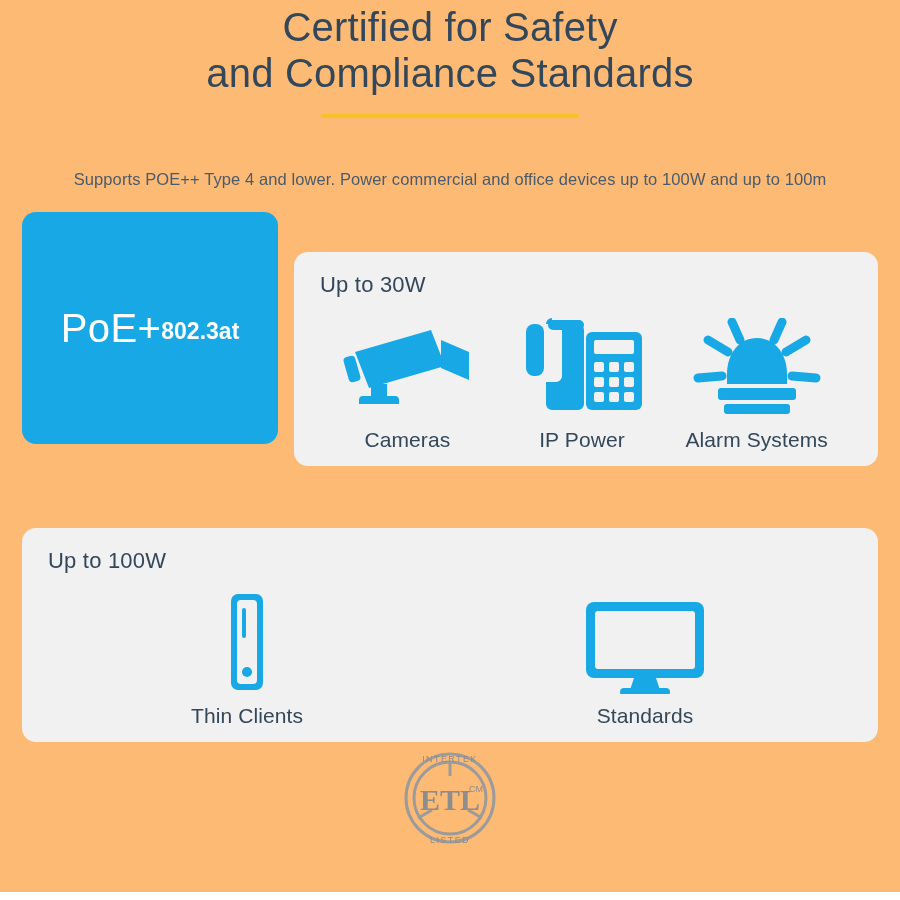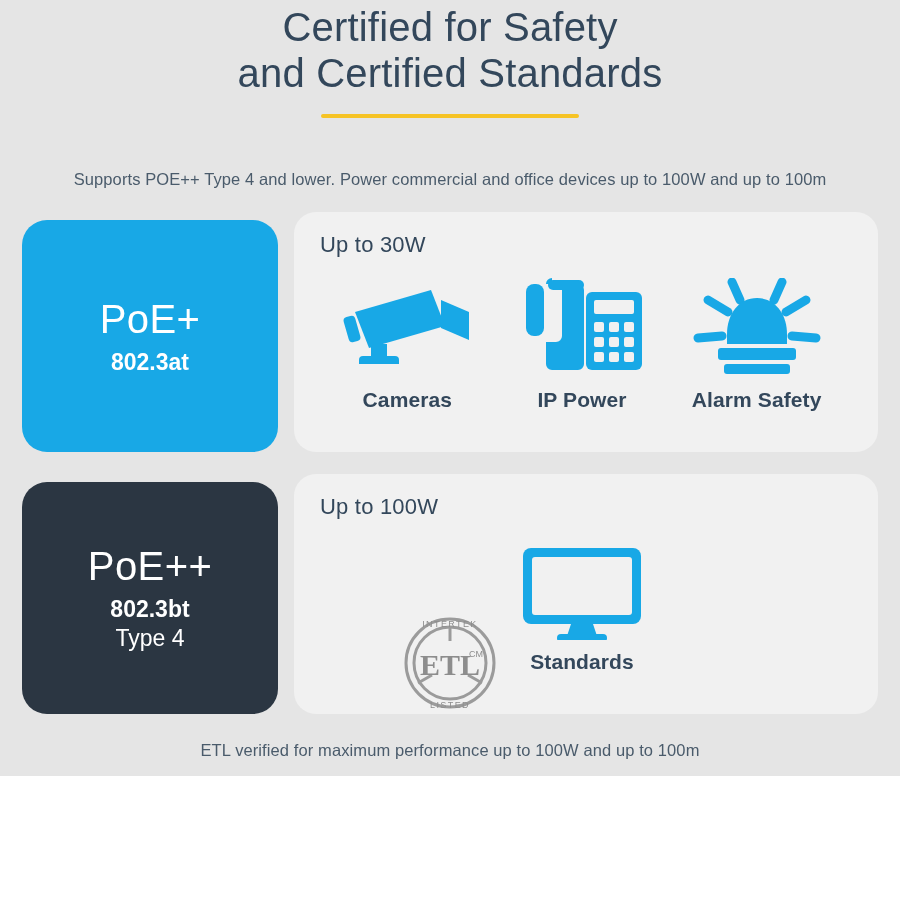--- a/index.html
+++ b/index.html
@@ -5,22 +5,22 @@
   * { box-sizing: border-box; margin: 0; padding: 0; }
   html, body {
     width: 900px; height: 900px;
     background: #ffffff;
     font-family: "Liberation Sans", sans-serif;
     color: #2c3e50;
     overflow: hidden;
   }
   .page {
     position: relative;
-    width: 900px; height: 776px;
-    background: #e5e5e5;
+    width: 900px; height: 892px;
+    background: #fdba74;
   }
 
   
   .header { padding-top: 4px; text-align: center; }
   .title-line {
     font-size: 40px;
     font-weight: 400;
     color: #33475b;
     line-height: 46px;
     letter-spacing: 0.2px;
@@ -48,29 +48,28 @@
     letter-spacing: 0.1px;
   }
 
   
   .rows { margin-top: 22px; padding: 0 22px; }
   .row { display: flex; align-items: stretch; gap: 16px; }
   .row + .row { margin-top: 22px; }
 
   .badge {
     width: 256px;
-    border-radius: 25px;
-    display: flex;
-    flex-direction: column;
+    border-radius: 14px;
+    display: flex;
+    flex-direction: row;
     align-items: center;
     justify-content: center;
     color: #fff;
     text-align: center;
     flex: 0 0 256px;
-    margin-top: 8px;
   }
   .badge.poe-plus { background: #18a8e6; height: 232px; }
   .badge.poe-plusplus { background: #2b3642; height: 232px; }
   .badge-main {
     font-size: 40px;
     font-weight: 400;
     line-height: 46px;
     letter-spacing: 0.4px;
   }
   .badge-sub {
@@ -81,23 +80,24 @@
   }
   .badge-sub2 {
     font-size: 23px;
     font-weight: 300;
     line-height: 29px;
   }
 
   .panel {
     flex: 1 1 auto;
     background: #f1f1f1;
-    border-radius: 22px;
+    border-radius: 14px;
     padding: 20px 34px 14px 26px;
     position: relative;
+    margin-top: 40px;
   }
   .panel-title {
     font-size: 22px;
     color: #33475b;
     font-weight: 400;
     letter-spacing: 0.2px;
   }
   .items {
     display: flex;
     justify-content: space-around;
@@ -113,21 +113,21 @@
   .icon-wrap {
     height: 112px;
     display: flex;
     align-items: flex-end;
     justify-content: center;
   }
   .item-label {
     margin-top: 10px;
     font-size: 21px;
     color: #33475b;
-    font-weight: 700;
+    font-weight: 400;
     letter-spacing: 0.1px;
     white-space: nowrap;
   }
   svg { display: block; }
 
   
   .footer {
     position: absolute;
     left: 0; right: 0;
     bottom: 16px;
@@ -144,21 +144,21 @@
     letter-spacing: 0.1px;
   }
 </style>
 </head>
 <body>
 
 <div class="page">
 
   <div class="header">
     <div class="title-line">Certified for Safety</div>
-    <div class="title-line">and Certified Standards</div>
+    <div class="title-line">and Compliance Standards</div>
     <div class="rule"></div>
   </div>
 
   <div class="subtitle">Supports POE++ Type 4 and lower. Power commercial and office devices up to 100W and up to 100m</div>
 
   <div class="rows">
 
     <div class="row">
       <div class="badge poe-plus">
         <div class="badge-main">PoE+</div>
@@ -223,38 +223,48 @@
                     <path d="M102 34 L122 22" stroke="#18a8e6" stroke-width="9" stroke-linecap="round"></path>
                     <path d="M108 58 L132 60" stroke="#18a8e6" stroke-width="9" stroke-linecap="round"></path>
                     <path d="M90 22 L98 4" stroke="#18a8e6" stroke-width="9" stroke-linecap="round"></path>
                     <path d="M73 20 c-18 0 -30 16 -30 36 v10 h60 v-10 c0 -20 -12 -36 -30 -36 z"></path>
                     <rect x="34" y="70" width="78" height="12" rx="3"></rect>
                     <rect x="40" y="86" width="66" height="10" rx="3"></rect>
                   </g>
                 </svg>
               </span>
             </div>
-            <div class="item-label">Alarm Safety</div>
+            <div class="item-label">Alarm Systems</div>
           </div>
 
         </div>
       </div>
     </div>
 
     <div class="row">
-      <div class="badge poe-plusplus">
-        <div class="badge-main">PoE++</div>
-        <div class="badge-sub">802.3bt</div>
-        <div class="badge-sub2">Type 4</div>
-      </div>
 
       <div class="panel">
         <div class="panel-title">Up to 100W</div>
         <div class="items">
 
+          <div class="item">
+            <div class="icon-wrap">
+              <span>
+                <svg width="60" height="104" viewBox="0 0 60 104">
+                  <g>
+                    <rect x="14" y="4" width="32" height="96" rx="7" fill="#18a8e6"></rect>
+                    <rect x="20" y="10" width="20" height="84" rx="4" fill="#f1f1f1"></rect>
+                    <rect x="25" y="18" width="4" height="30" rx="2" fill="#18a8e6"></rect>
+                    <circle cx="30" cy="82" r="5" fill="#18a8e6"></circle>
+                  </g>
+                </svg>
+              </span>
+            </div>
+            <div class="item-label">Thin Clients</div>
+          </div>
 
           <div class="item">
             <div class="icon-wrap">
               <span>
                 <svg width="126" height="100" viewBox="0 0 126 100">
                   <g>
                     <rect x="4" y="8" width="118" height="76" rx="8" fill="#18a8e6"></rect>
                     <rect x="13" y="17" width="100" height="58" rx="3" fill="#f1f1f1"></rect>
                     <path d="M52 84 h22 l4 12 h-30 z" fill="#18a8e6"></path>
                     <rect x="38" y="94" width="50" height="8" rx="4" fill="#18a8e6"></rect>
@@ -285,16 +295,15 @@
             <path d="M24 76 L38 68"></path>
             <path d="M88 76 L74 68"></path>
           </g>
           <text x="56" y="68" text-anchor="middle" font-family="Liberation Serif, serif" font-size="30" font-weight="bold" fill="#8d8d8d">ETL</text>
           <text x="82" y="50" text-anchor="middle" font-family="Liberation Sans, sans-serif" font-size="9" fill="#8d8d8d">CM</text>
           <text x="56" y="20" text-anchor="middle" font-family="Liberation Sans, sans-serif" font-size="9" letter-spacing="1.4" fill="#8d8d8d">INTERTEK</text>
           <text x="56" y="101" text-anchor="middle" font-family="Liberation Sans, sans-serif" font-size="9" letter-spacing="1.4" fill="#8d8d8d">LISTED</text>
         </svg>
       </span>
     </div>
-    <div class="footer-note">ETL verified for maximum performance up to 100W and up to 100m</div>
   </div>
 
 </div>
 
 </body></html>

